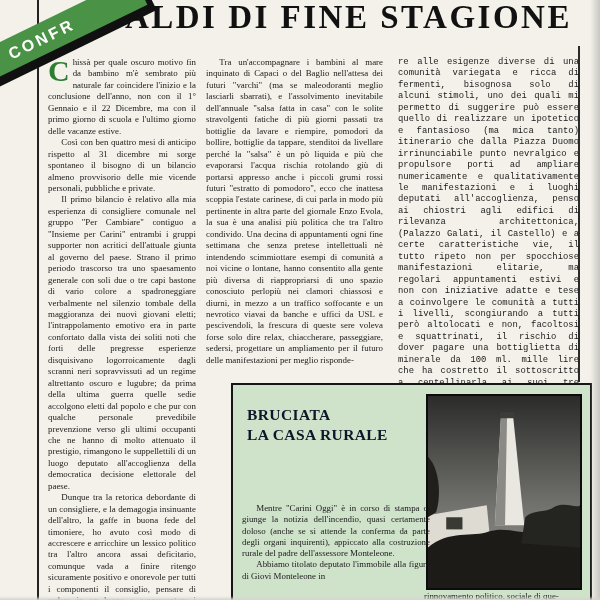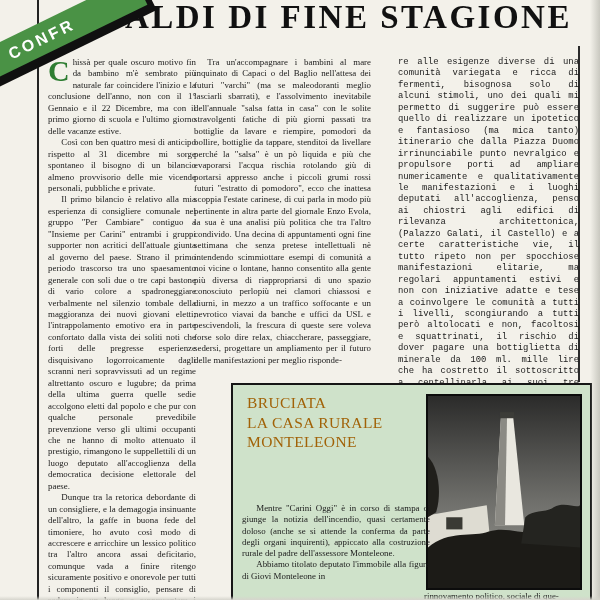--- a/index.html
+++ b/index.html
@@ -37,37 +37,37 @@
     font-size:33px;font-weight:bold;letter-spacing:2.5px;
     line-height:34px;white-space:nowrap;text-align:center;
     color:#111;
   }
   
   .col{position:absolute;top:57px;text-align:justify;
     font-size:8.9px;line-height:11.45px;}
   .col p{margin:0;text-indent:1.5em;}
   .col p.noindent{text-indent:0;}
   .col1{left:48px;width:148px;height:543px;overflow:hidden;}
-  .col2{left:194px;width:177px;height:327px;overflow:hidden;}
+  .col2{left:206px;width:177px;height:327px;overflow:hidden;}
   .col3{left:398px;width:181px;height:327px;font-family:Liberation Mono, monospace;}
   .dropcap{
     float:left;font-size:30px;line-height:23px;
     padding:2px 3px 0 0;color:#2e7d32;font-weight:bold;
   }
   .sig{font-weight:bold;text-align:center;font-size:10px;
     margin-top:7px;padding-right:2px;letter-spacing:0.4px;}
   
   .greenbox{
     position:absolute;left:231px;top:383px;width:361px;height:230px;
     border:2px solid #161616;box-sizing:border-box;
   }
   .boxtitle{
-    position:absolute;left:14px;top:8px;
-    font-weight:normal;font-size:15.5px;line-height:19.5px;
-    letter-spacing:0.4px;color:#a16207;
+    position:absolute;left:14px;top:20px;
+    font-weight:bold;font-size:15.5px;line-height:19.5px;
+    letter-spacing:0.4px;color:#0f172a;
   }
   .boxbody{
     position:absolute;left:9px;top:118px;width:188px;
     font-size:8.9px;line-height:11.3px;text-align:justify;
   }
   .boxbody p{margin:0;text-indent:1.6em;}
   .photo{
     position:absolute;left:193px;top:9px;width:152px;height:192px;
     border:2px solid #0c0c0c;background:#555;
   }
@@ -105,21 +105,20 @@
 
   <div class="col col3">
     <p class="noindent">re alle esigenze diverse di una comunità variegata e ricca di fermenti, bisognosa solo di alcuni stimoli, uno dei quali mi permetto di suggerire può essere quello di realizzare un ipotetico e fantasioso (ma mica tanto) itinerario che dalla Piazza Duomo irrinunciabile punto nevralgico e propulsore porti ad ampliare numericamente e qualitativamente le manifestazioni e i luoghi deputati all'accoglienza, penso ai chiostri agli edifici di rilevanza architettonica, (Palazzo Galati, il Castello) e a certe caratteristiche vie, il tutto ripeto non per spocchiose manifestazioni elitarie, ma regolari appuntamenti estivi e non con iniziative adatte e tese a coinvolgere le comunità a tutti i livelli, scongiurando a tutti però altolocati e non, facoltosi e squattrinati, il rischio di dover pagare una bottiglietta di minerale da 100 ml. mille lire che ha costretto il sottoscritto a centellinarla ai suoi tre pargoli come acqua miracolosa e pagare 5 Winner (trattasi di piccoli gelati confezionati in vendita ovunque a mille lire l'uno mi dicono i miei figli) 10 mila lire; insomma non si può assolutamente parlare di mercanti nel tempio, ma di commercianti nell'anfiteatrosi.</p>
     <div class="sig">Pasquale Mannino</div>
   </div>
 
   <div class="greenbox" id="greenbox" style="background: rgb(207, 226, 202);">
     <div class="boxtitle">
       <div>BRUCIATA</div>
       <div>LA CASA RURALE</div>
-      <div>MONTELEONE</div>
     </div>
 
     <div class="photo">
       <svg viewBox="0 0 150 190" preserveAspectRatio="none">
         <defs>
           <linearGradient id="sky" x1="0" y1="0" x2="0" y2="1">
             <stop offset="0" stop-color="#2b2b2a"></stop>
             <stop offset="0.55" stop-color="#6f6f6b"></stop>
             <stop offset="1" stop-color="#9a9a94"></stop>
           </linearGradient>

